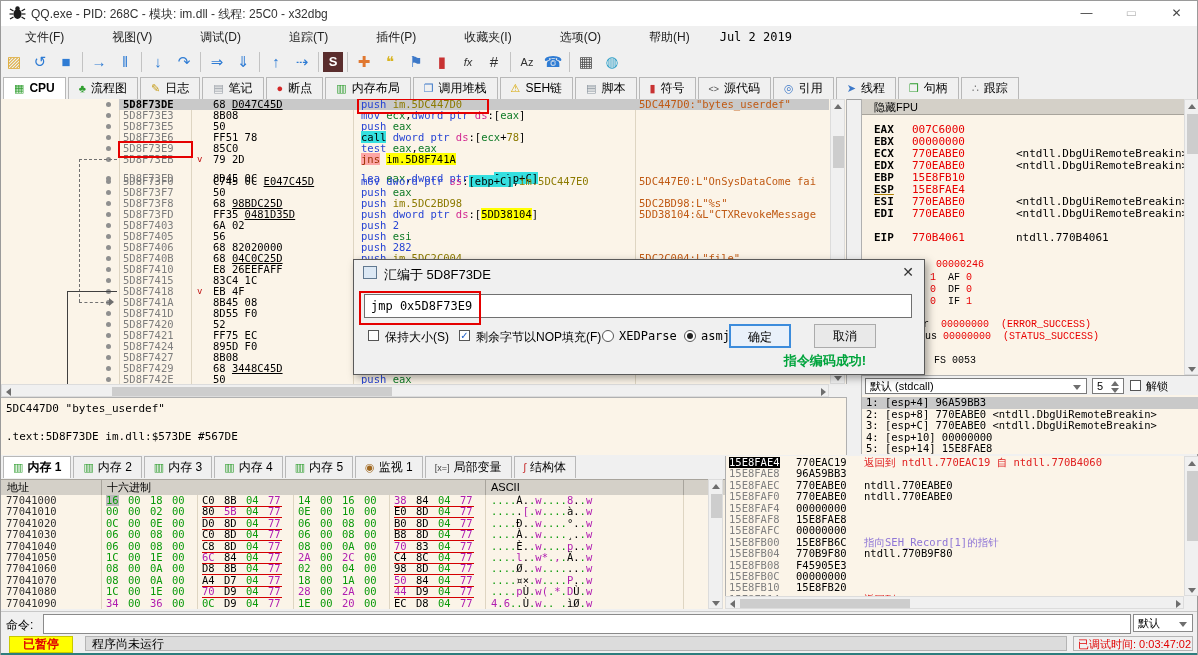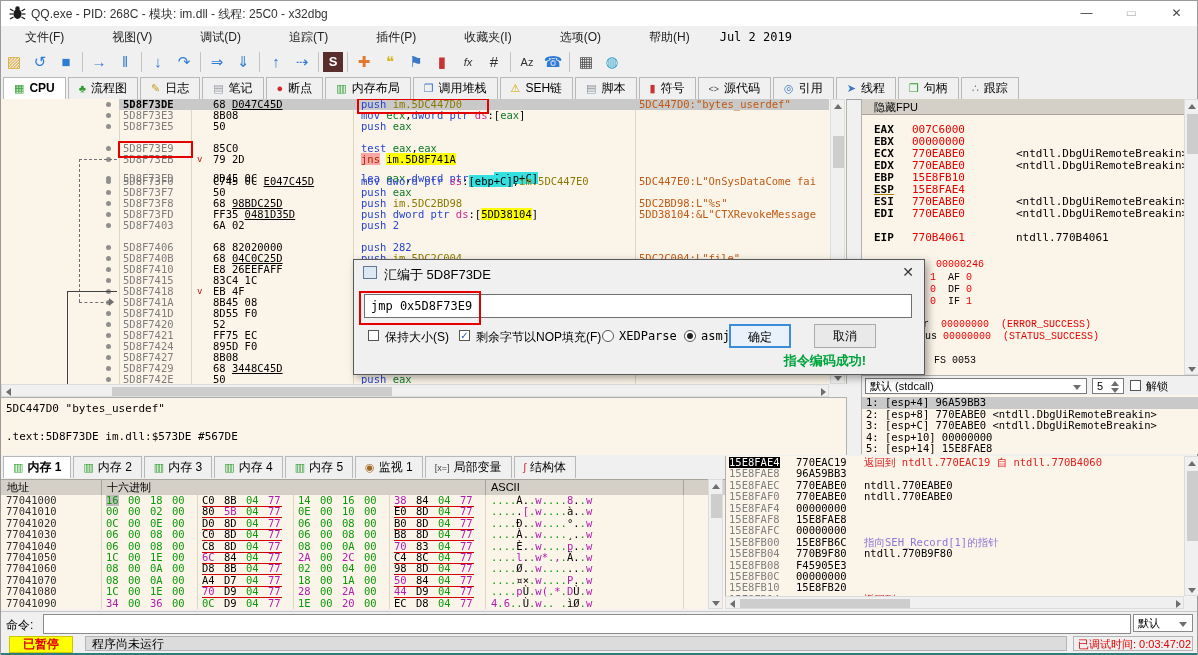--- a/index.html
+++ b/index.html
@@ -149,28 +149,30 @@
   <div id="maintabs"><span class="mtab active"><span class="ticon" style="color: rgb(47, 158, 47); font-size: 11px;">▦</span><span>CPU</span></span><span class="mtab"><span class="ticon" style="color: rgb(47, 158, 47); font-size: 11px;">♣</span><span>流程图</span></span><span class="mtab"><span class="ticon" style="color: rgb(200, 160, 32); font-size: 11px;">✎</span><span>日志</span></span><span class="mtab"><span class="ticon" style="color: rgb(154, 160, 168); font-size: 11px;">▤</span><span>笔记</span></span><span class="mtab"><span class="ticon" style="color: rgb(212, 40, 40); font-size: 11px;">●</span><span>断点</span></span><span class="mtab"><span class="ticon" style="color: rgb(47, 158, 47); font-size: 11px;">▥</span><span>内存布局</span></span><span class="mtab"><span class="ticon" style="color: rgb(60, 120, 200); font-size: 11px;">❐</span><span>调用堆栈</span></span><span class="mtab"><span class="ticon" style="color: rgb(216, 168, 0); font-size: 11px;">⚠</span><span>SEH链</span></span><span class="mtab"><span class="ticon" style="color: rgb(140, 150, 160); font-size: 11px;">▤</span><span>脚本</span></span><span class="mtab"><span class="ticon" style="color: rgb(200, 50, 50); font-size: 11px;">▮</span><span>符号</span></span><span class="mtab"><span class="ticon" style="color: rgb(80, 80, 80); font-size: 9px;">&lt;&gt;</span><span>源代码</span></span><span class="mtab"><span class="ticon" style="color: rgb(60, 120, 200); font-size: 11px;">◎</span><span>引用</span></span><span class="mtab"><span class="ticon" style="color: rgb(60, 120, 200); font-size: 11px;">➤</span><span>线程</span></span><span class="mtab"><span class="ticon" style="color: rgb(47, 158, 47); font-size: 11px;">❒</span><span>句柄</span></span><span class="mtab"><span class="ticon" style="color: rgb(120, 120, 120); font-size: 11px;">∴</span><span>跟踪</span></span></div>
 
   <div id="disasm">
       <div class="colsep" style="left: 118px;"></div>
       <div class="colsep" style="left: 190px;"></div>
       <div class="colsep" style="left: 352px;"></div>
       <div class="colsep" style="left: 634px;"></div>
       <div class="dis-row" style="top: 0px;"><div class="dis-sel"></div><div class="bp-dot"></div><span class="d-addr selz">5D8F73DE</span><span class="d-bytes"><span>68 </span><span class="u">D047C45D</span></span><span class="d-text"><span class="c-m">push</span><span> </span><span class="c-a">im.5DC447D0</span></span><span class="d-cmt">5DC447D0:"bytes_userdef"</span></div>
       <div class="dis-row" style="top: 11px;"><div class="bp-dot"></div><span class="d-addr">5D8F73E3</span><span class="d-bytes"><span>8B08</span></span><span class="d-text"><span class="c-m">mov</span><span> </span><span class="c-r">ecx</span><span>,</span><span class="c-k">dword ptr </span><span class="c-s">ds</span><span>:[</span><span class="c-r">eax</span><span>]</span></span></div>
       <div class="dis-row" style="top: 22px;"><div class="bp-dot"></div><span class="d-addr">5D8F73E5</span><span class="d-bytes"><span>50</span></span><span class="d-text"><span class="c-m">push</span><span> </span><span class="c-r">eax</span></span></div>
+      <div class="dis-row" style="top: 33px;"><div class="bp-dot"></div><span class="d-addr">5D8F73E6</span><span class="d-bytes"><span>FF51 78</span></span><span class="d-text"><span class="bg-c">call</span><span> </span><span class="c-k">dword ptr </span><span class="c-s">ds</span><span>:[</span><span class="c-r">ecx</span><span>+</span><span class="c-a">78</span><span>]</span></span></div>
       <div class="dis-row" style="top: 44px;"><div class="bp-dot"></div><span class="d-addr">5D8F73E9</span><span class="d-bytes"><span>85C0</span></span><span class="d-text"><span class="c-m">test</span><span> </span><span class="c-r">eax</span><span>,</span><span class="c-r">eax</span></span></div>
       <div class="dis-row" style="top: 55px;"><div class="bp-dot"></div><span class="d-addr">5D8F73EB</span><span class="d-mark">v</span><span class="d-bytes"><span>79 2D</span></span><span class="d-text"><span class="bg-yr">jns</span><span> </span><span class="bg-y">im.5D8F741A</span></span></div>
       <div class="dis-row" style="top: 74px;"><div class="bp-dot"></div><span class="d-addr">5D8F73ED</span><span class="d-bytes"><span>8D45 0C</span></span><span class="d-text"><span class="c-m">lea</span><span> </span><span class="c-r">eax</span><span>,</span><span class="c-k">dword ptr </span><span class="c-s">ss</span><span>:</span><span class="bg-c">[ebp+C]</span></span></div>
       <div class="dis-row" style="top: 77px;"><div class="bp-dot"></div><span class="d-addr">5D8F73F0</span><span class="d-bytes"><span>C745 0C </span><span class="u">E047C45D</span></span><span class="d-text"><span class="c-m">mov</span><span> </span><span class="c-k">dword ptr </span><span class="c-s">ss</span><span>:</span><span class="bg-c">[ebp+C]</span><span>,</span><span class="c-a">im.5DC447E0</span></span><span class="d-cmt">5DC447E0:L"OnSysDataCome fai</span></div>
       <div class="dis-row" style="top: 88px;"><div class="bp-dot"></div><span class="d-addr">5D8F73F7</span><span class="d-bytes"><span>50</span></span><span class="d-text"><span class="c-m">push</span><span> </span><span class="c-r">eax</span></span></div>
       <div class="dis-row" style="top: 99px;"><div class="bp-dot"></div><span class="d-addr">5D8F73F8</span><span class="d-bytes"><span>68 </span><span class="u">98BDC25D</span></span><span class="d-text"><span class="c-m">push</span><span> </span><span class="c-a">im.5DC2BD98</span></span><span class="d-cmt">5DC2BD98:L"%s"</span></div>
       <div class="dis-row" style="top: 110px;"><div class="bp-dot"></div><span class="d-addr">5D8F73FD</span><span class="d-bytes"><span>FF35 </span><span class="u">0481D35D</span></span><span class="d-text"><span class="c-m">push</span><span> </span><span class="c-k">dword ptr </span><span class="c-s">ds</span><span>:[</span><span class="bg-y">5DD38104</span><span>]</span></span><span class="d-cmt">5DD38104:&amp;L"CTXRevokeMessage</span></div>
       <div class="dis-row" style="top: 121px;"><div class="bp-dot"></div><span class="d-addr">5D8F7403</span><span class="d-bytes"><span>6A 02</span></span><span class="d-text"><span class="c-m">push</span><span> </span><span class="c-n">2</span></span></div>
+      <div class="dis-row" style="top: 132px;"><div class="bp-dot"></div><span class="d-addr">5D8F7405</span><span class="d-bytes"><span>56</span></span><span class="d-text"><span class="c-m">push</span><span> </span><span class="c-r">esi</span></span></div>
       <div class="dis-row" style="top: 143px;"><div class="bp-dot"></div><span class="d-addr">5D8F7406</span><span class="d-bytes"><span>68 82020000</span></span><span class="d-text"><span class="c-m">push</span><span> </span><span class="c-n">282</span></span></div>
       <div class="dis-row" style="top: 154px;"><div class="bp-dot"></div><span class="d-addr">5D8F740B</span><span class="d-bytes"><span>68 </span><span class="u">04C0C25D</span></span><span class="d-text"><span class="c-m">push</span><span> </span><span class="c-a">im.5DC2C004</span></span><span class="d-cmt">5DC2C004:L"file"</span></div>
       <div class="dis-row" style="top: 165px;"><div class="bp-dot"></div><span class="d-addr">5D8F7410</span><span class="d-bytes"><span>E8 26EEFAFF</span></span><span class="d-text"></span></div>
       <div class="dis-row" style="top: 176px;"><div class="bp-dot"></div><span class="d-addr">5D8F7415</span><span class="d-bytes"><span>83C4 1C</span></span><span class="d-text"></span></div>
       <div class="dis-row" style="top: 187px;"><div class="bp-dot"></div><span class="d-addr">5D8F7418</span><span class="d-mark">v</span><span class="d-bytes"><span>EB 4F</span></span><span class="d-text"></span></div>
       <div class="dis-row" style="top: 198px;"><div class="bp-dot"></div><span class="d-addr">5D8F741A</span><span class="d-bytes"><span>8B45 08</span></span><span class="d-text"></span></div>
       <div class="dis-row" style="top: 209px;"><div class="bp-dot"></div><span class="d-addr">5D8F741D</span><span class="d-bytes"><span>8D55 F0</span></span><span class="d-text"></span></div>
       <div class="dis-row" style="top: 220px;"><div class="bp-dot"></div><span class="d-addr">5D8F7420</span><span class="d-bytes"><span>52</span></span><span class="d-text"></span></div>
       <div class="dis-row" style="top: 231px;"><div class="bp-dot"></div><span class="d-addr">5D8F7421</span><span class="d-bytes"><span>FF75 EC</span></span><span class="d-text"></span></div>
       <div class="dis-row" style="top: 242px;"><div class="bp-dot"></div><span class="d-addr">5D8F7424</span><span class="d-bytes"><span>895D F0</span></span><span class="d-text"></span></div>

